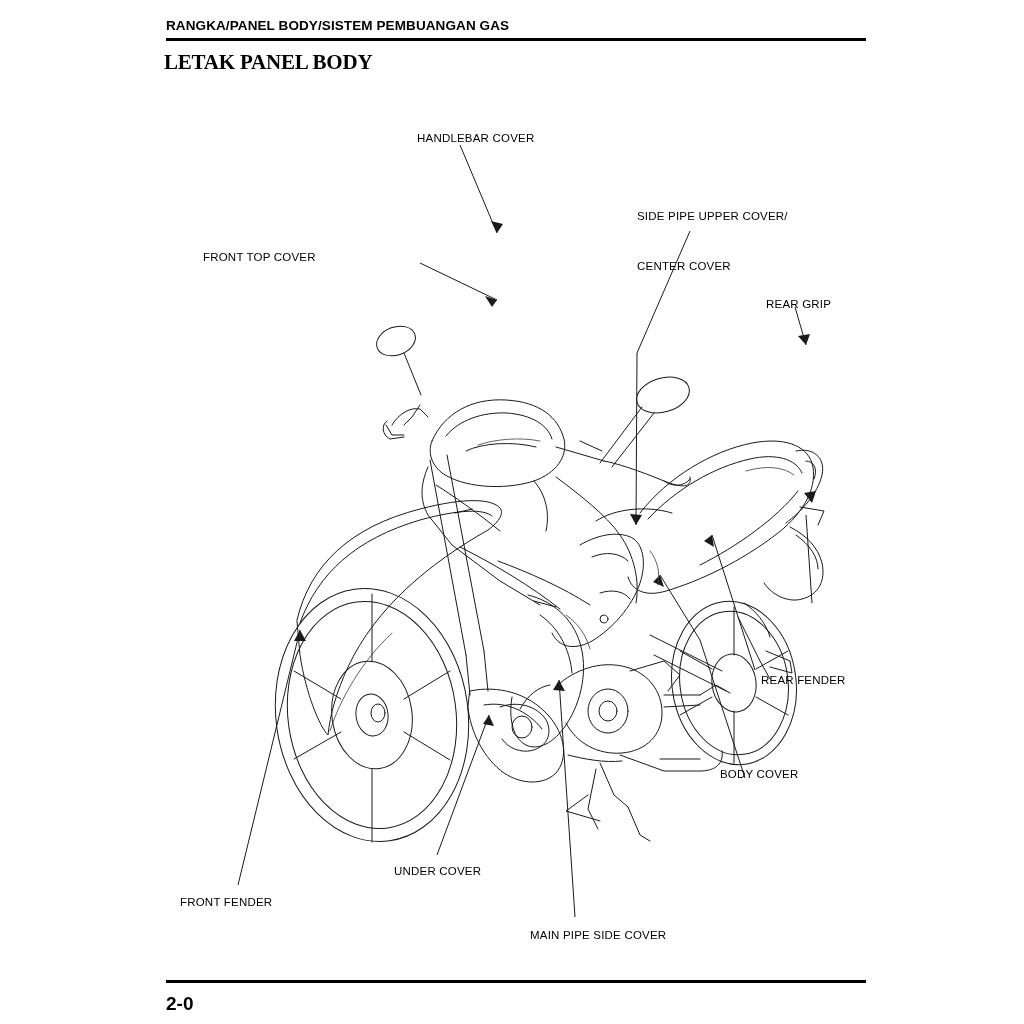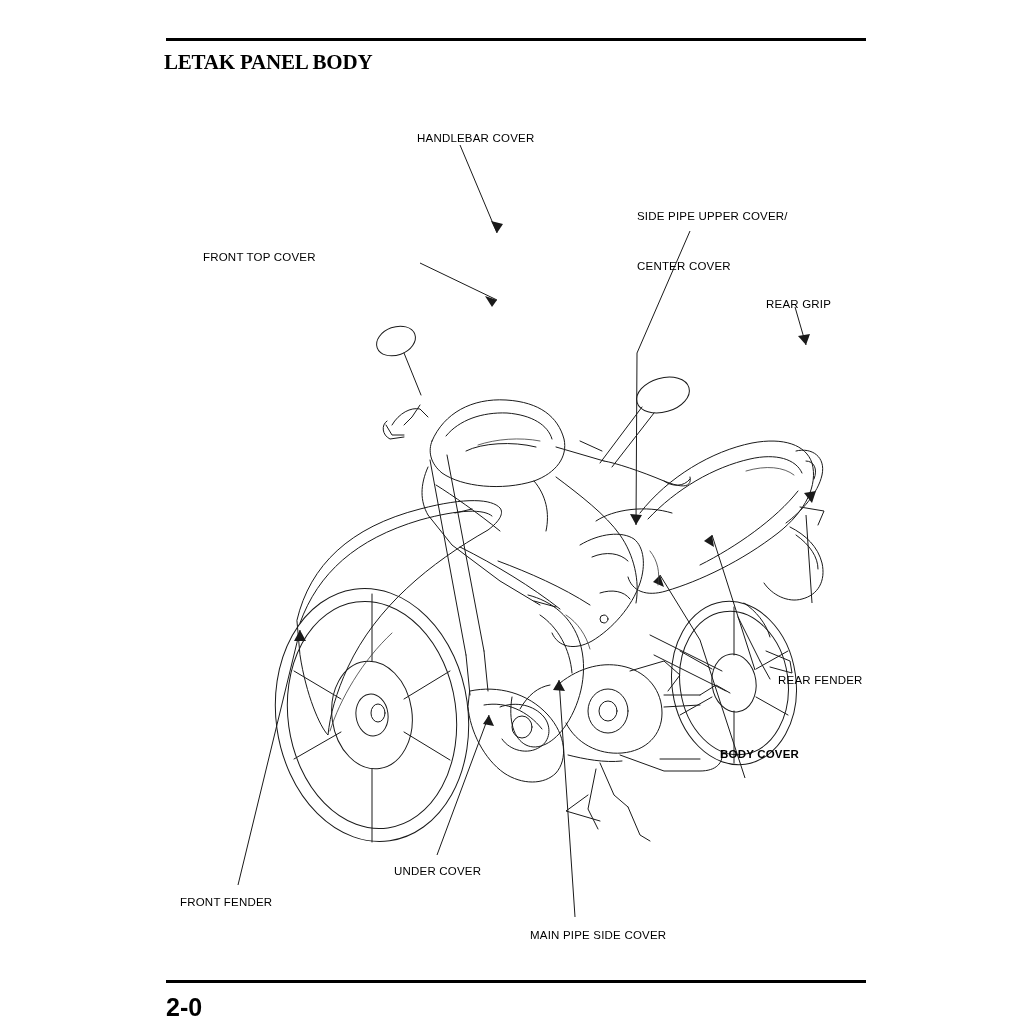--- a/index.html
+++ b/index.html
@@ -53,21 +53,21 @@
     left: 166px;
     top: 980px;
     width: 700px;
     height: 2.5px;
     background: #000;
   }
   .page-number {
     position: absolute;
     left: 166px;
     top: 993px;
-    font-size: 25px;
+    font-size: 19px;
     font-weight: bold;
   }
   .figure {
     position: absolute;
     left: 0;
     top: 95px;
     width: 827px;
     height: 870px;
   }
   .callout {
@@ -102,20 +102,21 @@
     fill: none;
     stroke: #1a1a1a;
     stroke-width: 1;
   }
 </style>
 </head>
 <body>
 
 <div class="page">
 
+  <div class="header-text">RANGKA/PANEL BODY/SISTEM PEMBUANGAN GAS</div>
   <div class="header-rule"></div>
   <div class="page-title">LETAK PANEL BODY</div>
 
   <div class="figure">
 
     <svg class="art" viewBox="0 0 1024 870">
 
       <g class="leader">
         <path d="M460 50 L497 138"></path>
         <path d="M420 168 L497 205"></path>
@@ -250,22 +251,22 @@
         <path d="M566 520 C578 528 586 540 590 554"></path>
         <path d="M330 636 C340 604 362 566 392 538"></path>
       </g>
     </svg>
 
     <div class="callout" style="left:417px; top:36px;">HANDLEBAR COVER</div>
     <div class="callout" style="left:637px; top:114px;">SIDE PIPE UPPER COVER/</div>
     <div class="callout" style="left:637px; top:129px;margin-top:35px;">CENTER COVER</div>
     <div class="callout" style="left:203px; top:155px;">FRONT TOP COVER</div>
     <div class="callout" style="left:766px; top:202px;">REAR GRIP</div>
-    <div class="callout" style="left:778px; top:578px;">REAR FENDER</div>
-    <div class="callout" style="left:720px; top:652px;font-weight:bold;">BODY COVER</div>
+    <div class="callout" style="left:761px; top:578px;">REAR FENDER</div>
+    <div class="callout" style="left:720px; top:672px;">BODY COVER</div>
     <div class="callout" style="left:394px; top:769px;">UNDER COVER</div>
     <div class="callout" style="left:180px; top:800px;">FRONT FENDER</div>
     <div class="callout" style="left:530px; top:833px;">MAIN PIPE SIDE COVER</div>
 
   </div>
 
   <div class="footer-rule"></div>
   <div class="page-number">2-0</div>
 
 </div>

